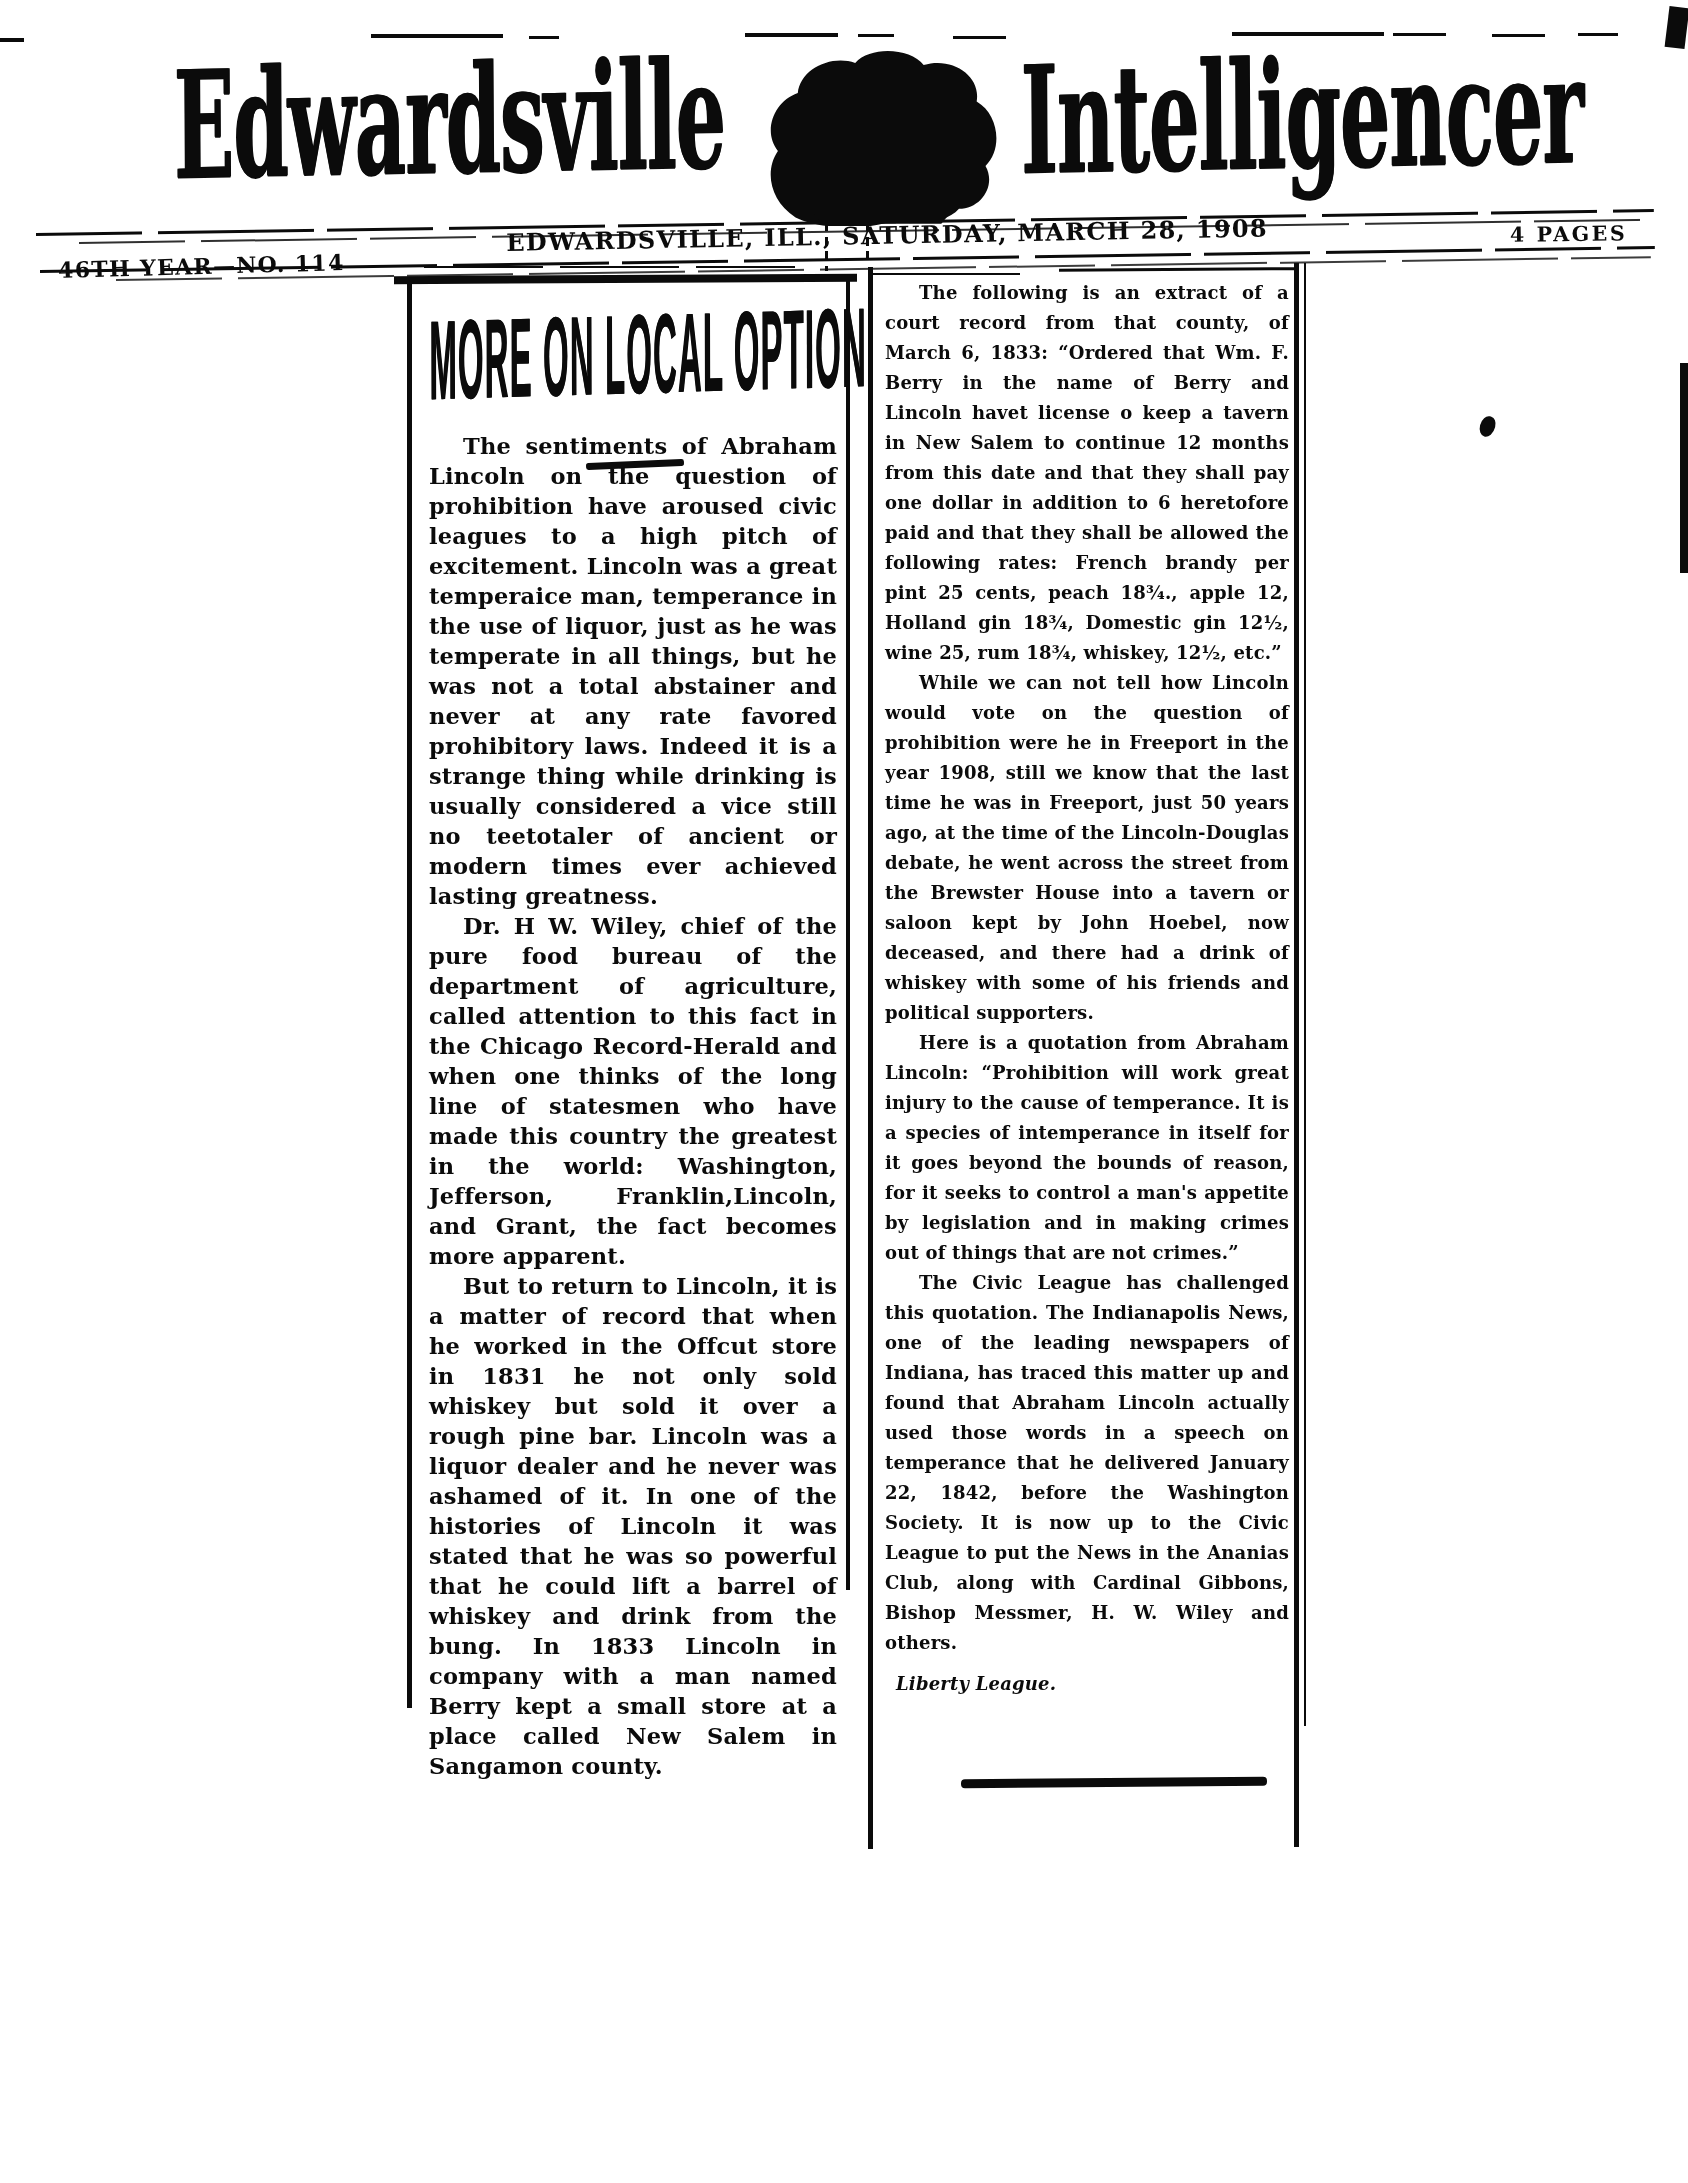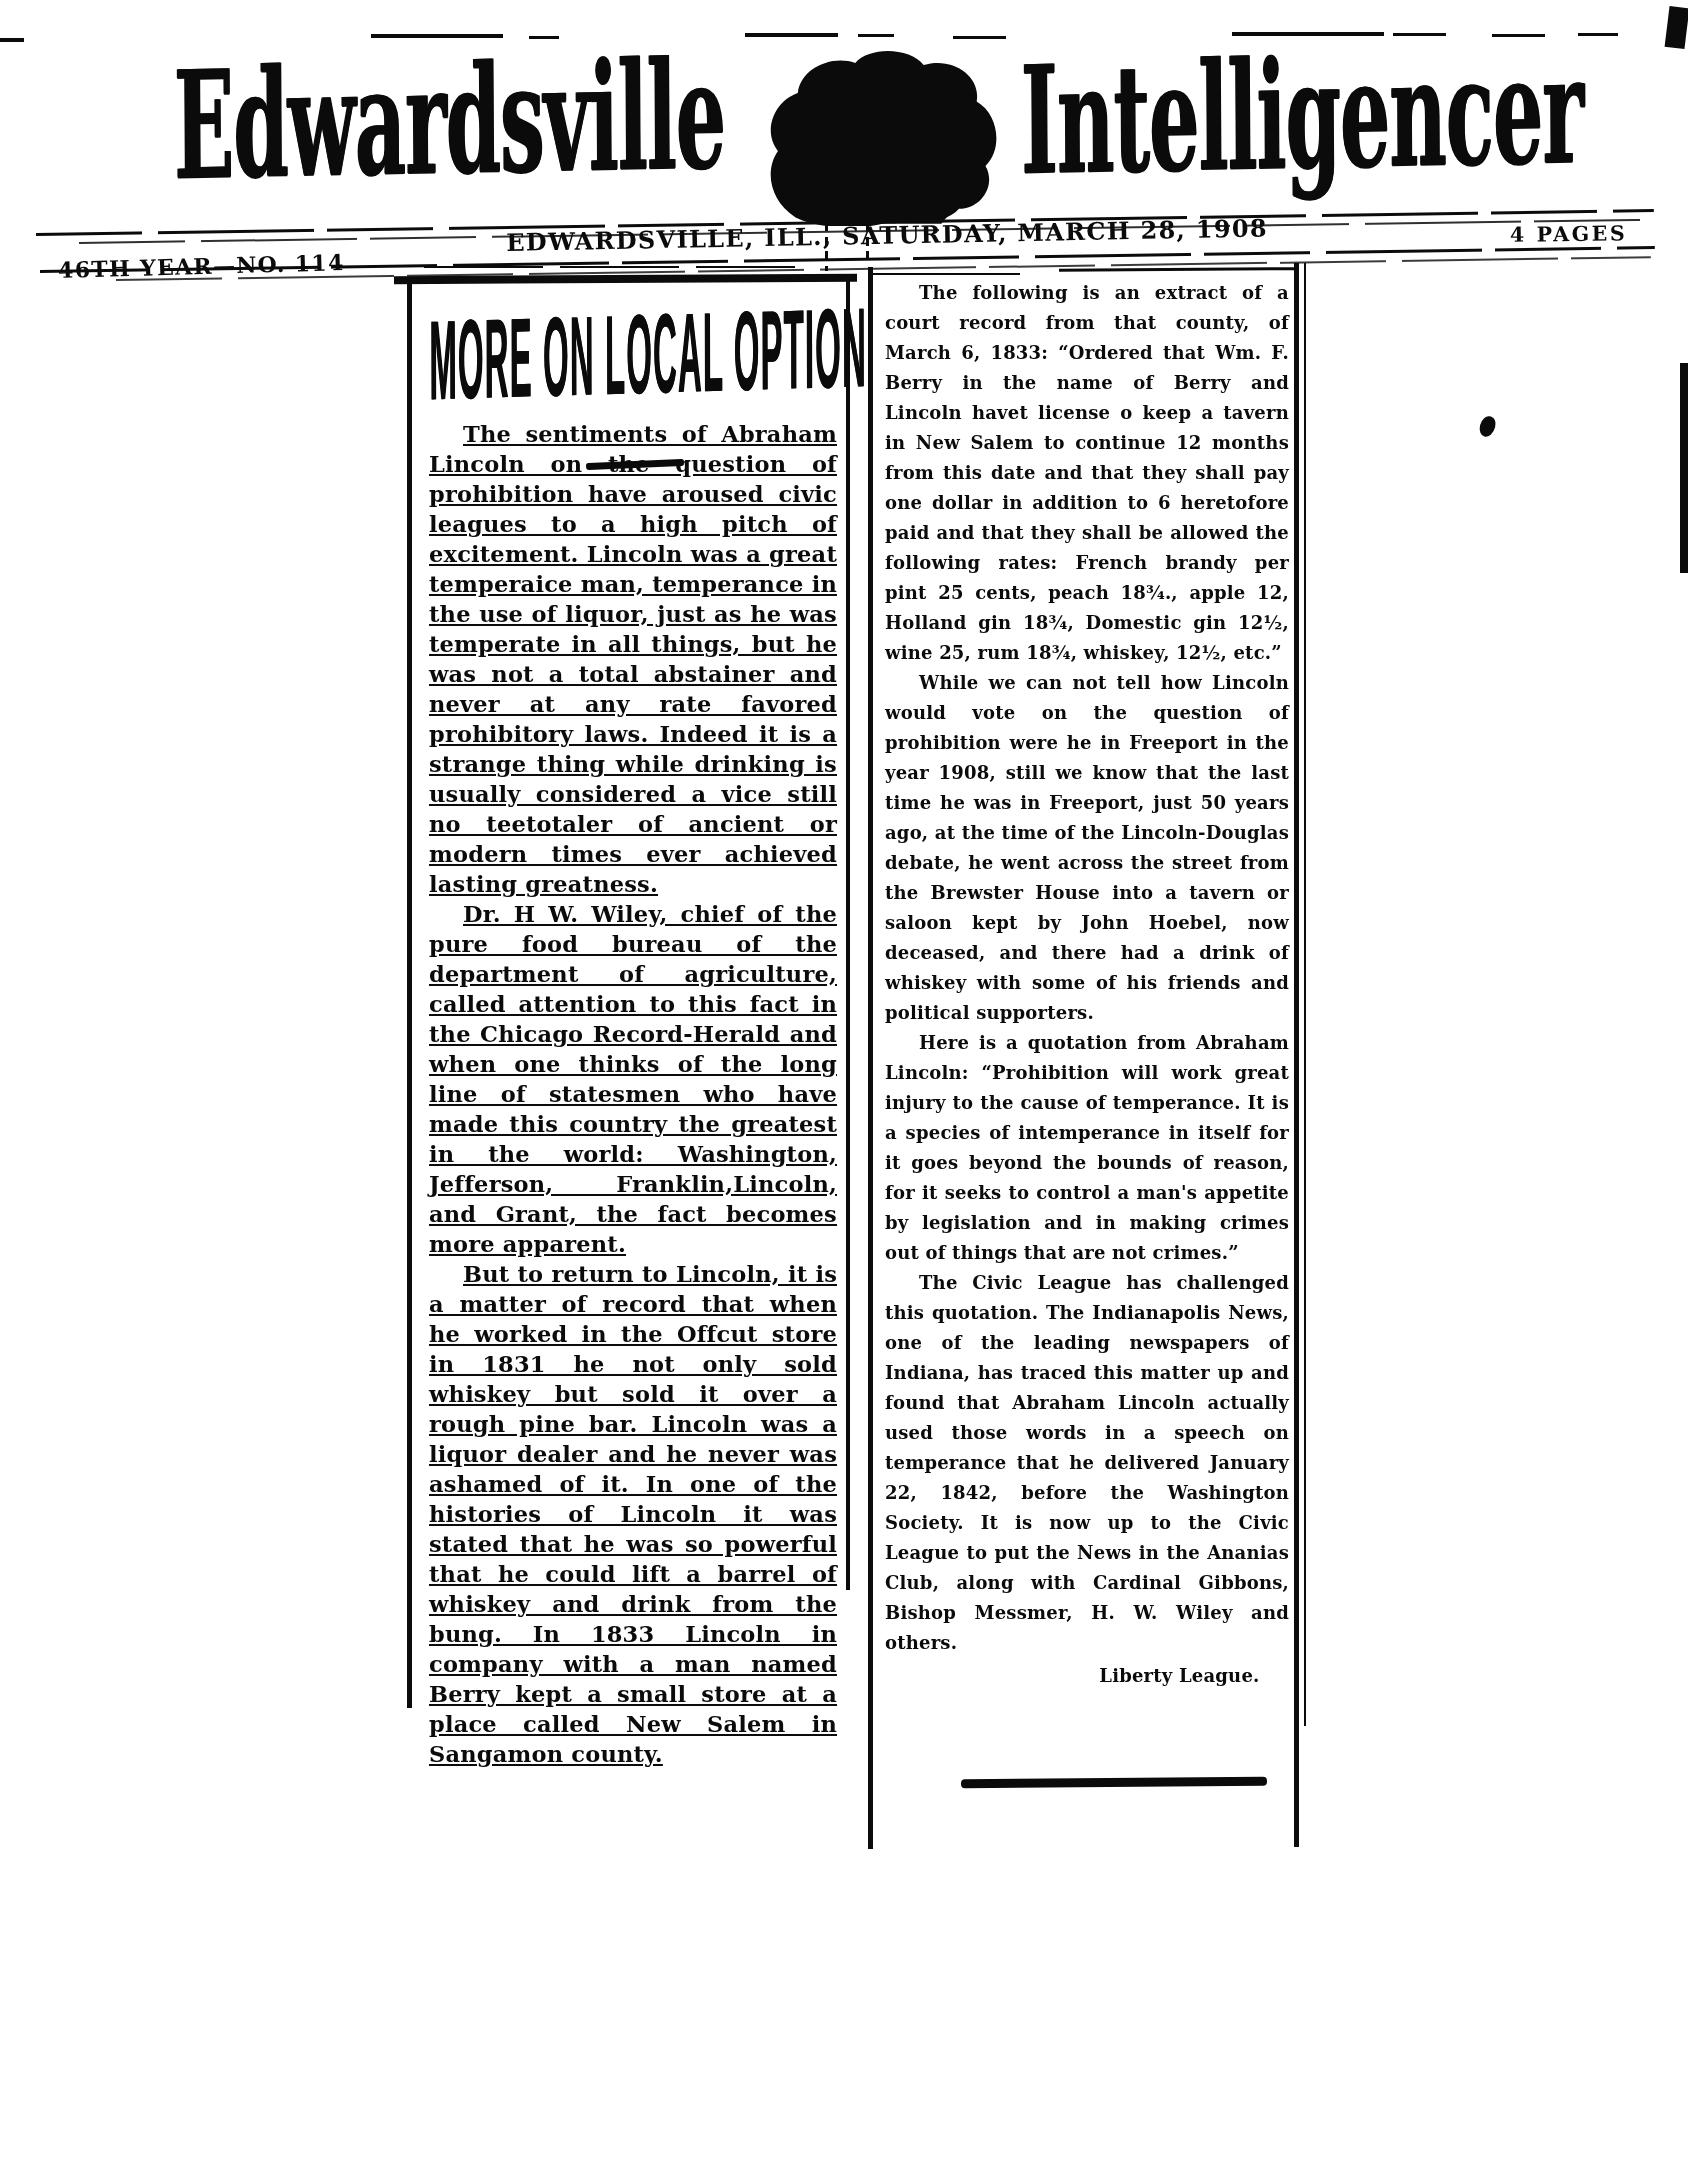--- a/index.html
+++ b/index.html
@@ -70,23 +70,23 @@
   
   .news-col{
     position:absolute;
     text-align:justify;
     font-family:"DejaVu Serif",serif;
     font-weight:700;
     color:#0b0b0b;
     letter-spacing:0.2px;
   }
   .news-col p{margin:0;text-indent:34px;}
-  #col1{left:429px;top:419px;width:408px;font-size:22.5px;line-height:30px;text-decoration:underline;}
+  #col1{left:429px;top:431px;width:408px;font-size:22.5px;line-height:30px;}
   #col2{left:885px;top:278px;width:404px;font-size:18px;line-height:30px;}
-  #signature{margin:3px;text-align:right;padding-right:26.5px;text-indent:0;}
+  #signature{margin:11px;padding-right:26.5px;text-indent:0;font-style:italic;}
   
   .artifact{position:absolute;background:#0b0b0b;}
   #ink-blob{left:1480px;top:416px;width:14.6px;height:21px;border-radius:55% 45% 60% 50%;transform:rotate(14deg);}
   #edge-band{left:1680px;top:363px;width:8.6px;height:210px;}
   #corner-wedge{left:1667px;top:6.6px;width:20px;height:41px;transform:rotate(7deg);}
 </style>
 </head>
 <body>
 
 <div id="page">

